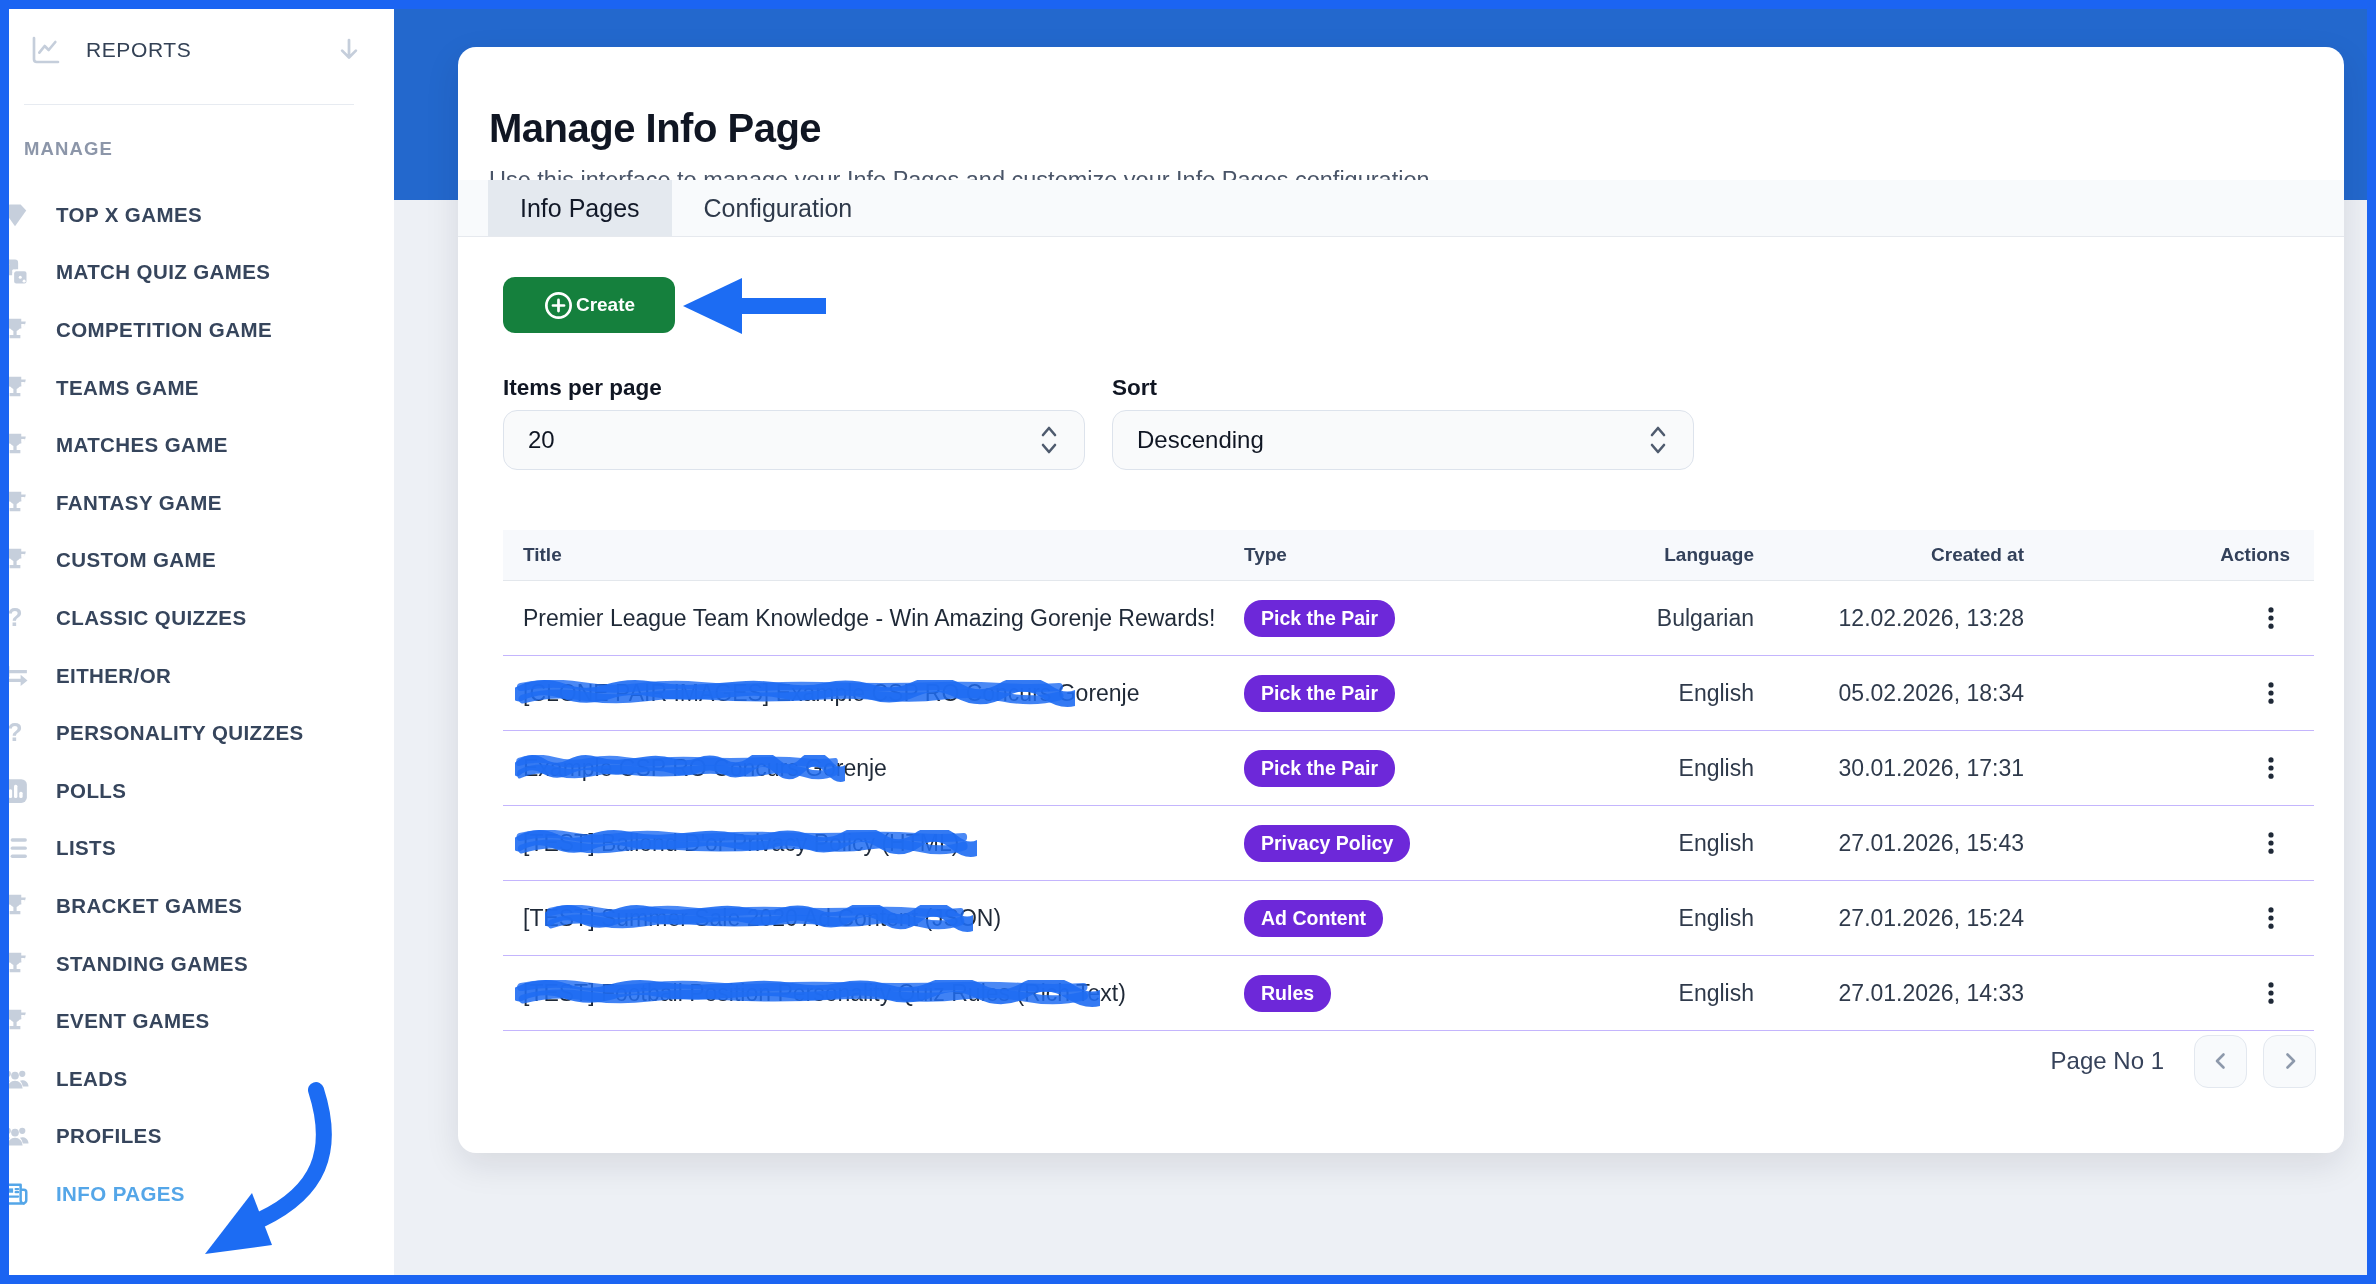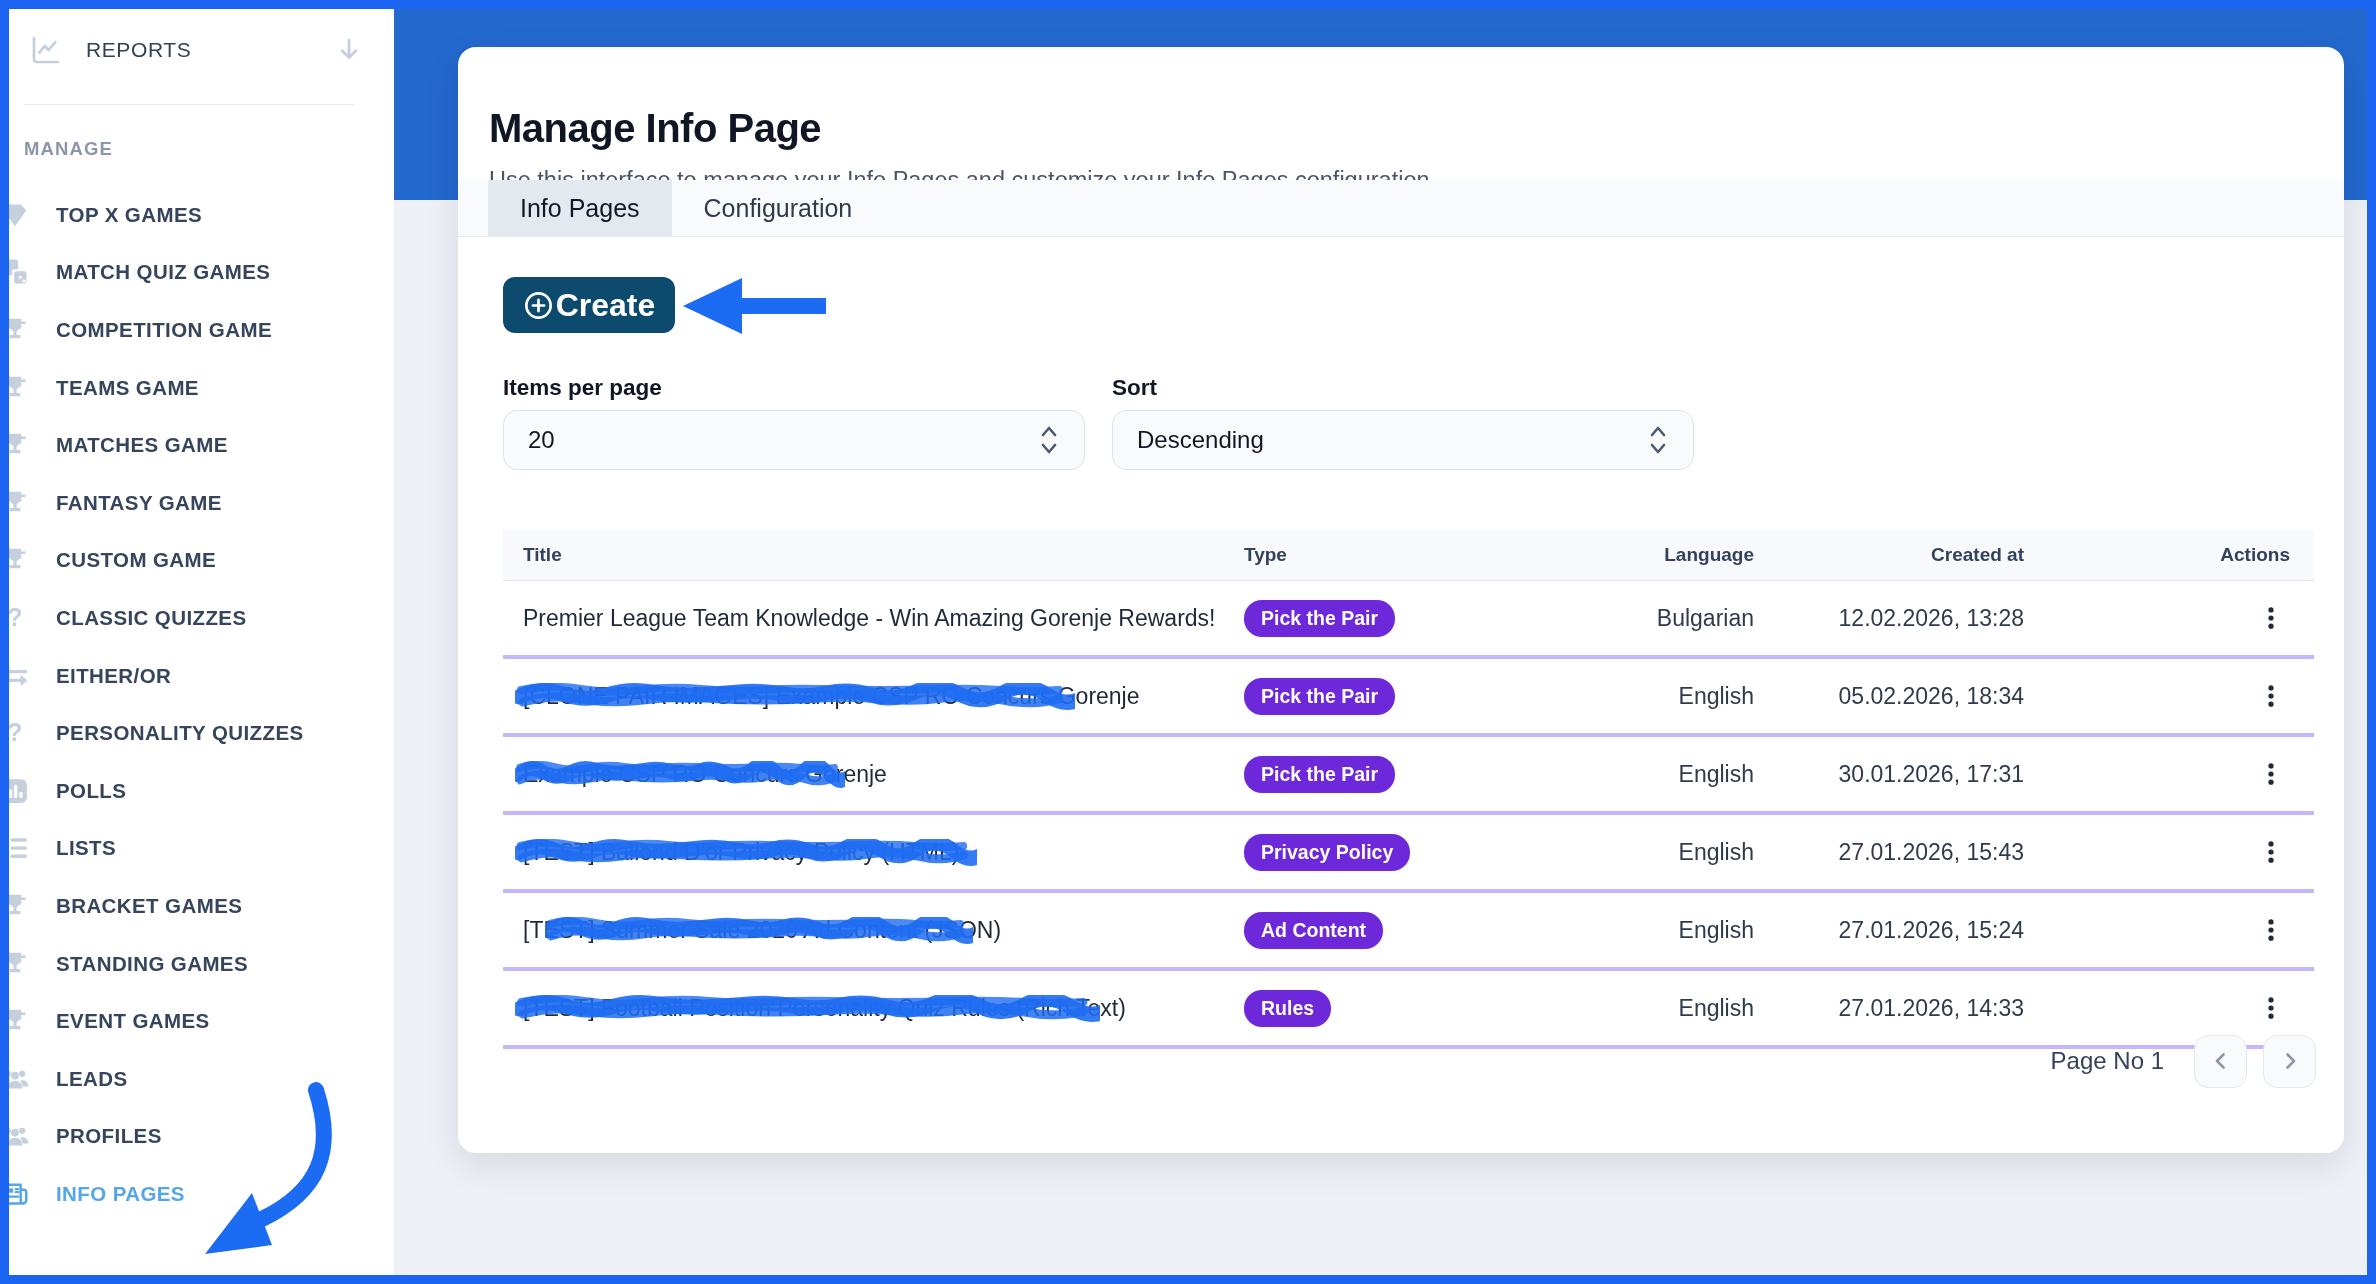--- a/index.html
+++ b/index.html
@@ -31,41 +31,41 @@
   .card{position:absolute;left:458px;top:47px;width:1886px;height:1106px;background:#fff;border-radius:18px;
     box-shadow:0 12px 34px rgba(15,23,42,.10);z-index:6}
   .page-title{position:absolute;left:31px;top:32px;font-size:40px;font-weight:bold;color:#101623;letter-spacing:-.5px}
   .page-sub{position:absolute;left:31px;top:96px;font-size:23.5px;color:#4a5568}
 
   .tabs{position:absolute;left:0;top:133px;width:1886px;height:57px;background:#f8fafc;border-bottom:1px solid #e6e9ee;
     display:flex;align-items:stretch;padding-left:30px;box-sizing:border-box}
   .tab{display:flex;align-items:center;padding:0 32px;font-size:25px;color:#2f3a4b;cursor:pointer}
   .tab.active{background:#e4e9ef;color:#111827}
 
-  .create-btn{position:absolute;left:45px;top:230px;width:172px;height:56px;border-radius:12px;background:#0c4a6e;
-    border:none;display:flex;align-items:center;justify-content:center;gap:2px;color:#fff;font-size:32px;
+  .create-btn{position:absolute;left:45px;top:230px;width:172px;height:56px;border-radius:12px;background:#15803d;
+    border:none;display:flex;align-items:center;justify-content:center;gap:2px;color:#fff;font-size:19px;
     font-weight:bold;font-family:inherit;cursor:pointer}
   .create-btn .ic{width:31px;height:31px;flex:none}
   .annot-create{position:absolute;left:222px;top:224px;width:310px;height:70px;z-index:10;pointer-events:none}
 
   .f-label{position:absolute;top:328px;font-size:22.5px;font-weight:bold;color:#101623}
   .lbl-items{left:45px}.lbl-sort{left:654px}
   .sel{position:absolute;top:363px;width:582px;height:60px;background:#f9fafb;border:1.5px solid #dde3ec;
     border-radius:14px;box-sizing:border-box;display:flex;align-items:center;padding:0 24px;font-size:24px;
     color:#101623;cursor:pointer}
   .sel-items{left:45px}.sel-sort{left:654px}
   .sel .ic{margin-left:auto;width:22px;height:34px;color:#4f5b6e;flex:none}
 
   .table{position:absolute;left:45px;top:483px;width:1811px}
   .thead,.trow{display:grid;grid-template-columns:1fr 370px 140px 270px 290px;align-items:center}
   .thead{height:50px;background:#f7f9fc;border-bottom:1px solid #e3e7ec;font-size:19px;font-weight:bold;color:#33415a}
   .th-title,.td-title{padding-left:20px}
   .th-lang,.th-created{text-align:right}
   .th-actions{text-align:right;padding-right:24px}
-  .trow{height:74px;border-bottom:4px solid #c4b5fd;font-size:23px;color:#1f2937}
+  .trow{height:74px;border-bottom:1px solid #c4b5fd;font-size:23px;color:#1f2937}
   .td-title{position:relative;white-space:nowrap;overflow:hidden}
   .td-lang,.td-created{text-align:right;color:#2f3a4b}
   .td-actions{display:flex;justify-content:flex-end;padding-right:26px}
   .badge{display:inline-block;background:#6d28d9;color:#fff;font-size:19.5px;font-weight:bold;padding:7px 17px;border-radius:18px}
   .kebab{background:none;border:none;cursor:pointer;padding:4px;display:flex}
   .kebab svg{width:26px;height:26px;color:#1f2937}
   .scribble{position:absolute;left:12px;top:50%;height:38px;margin-top:-19px;pointer-events:none}
 
   .pager{position:absolute;left:47px;top:986px;width:1811px;height:56px;display:flex;align-items:center;
     justify-content:flex-end;gap:16px}

